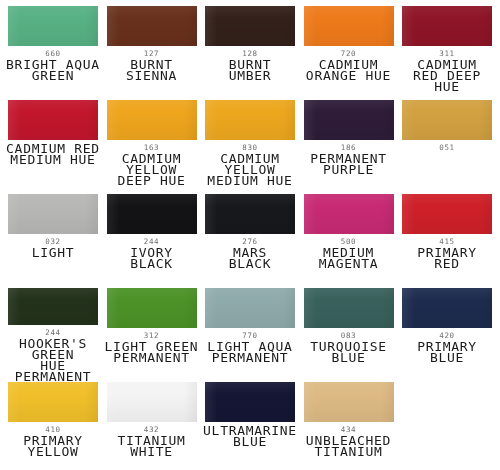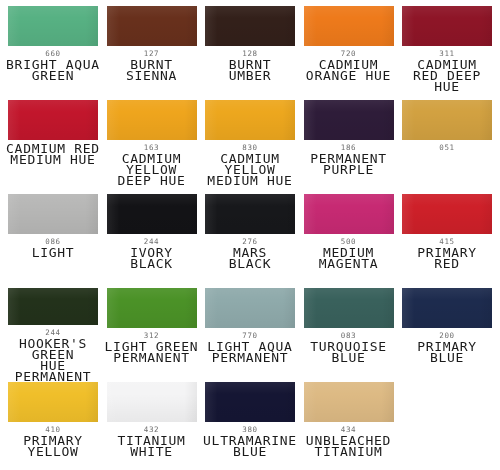--- a/index.html
+++ b/index.html
@@ -163,21 +163,21 @@
       <div class="swatch-text">
         <div class="swatch-code">051</div>
       </div>
     </div>
   </div>
 
   <div class="swatch-row">
     <div class="swatch-cell">
       <div class="swatch-chip" style="background-color: rgb(183, 183, 182);"></div>
       <div class="swatch-text">
-        <div class="swatch-code">086</div>
+        <div class="swatch-code">032</div>
         <div class="swatch-name">LIGHT</div>
       </div>
     </div>
     <div class="swatch-cell">
       <div class="swatch-chip" style="background-color: rgb(19, 19, 22);"></div>
       <div class="swatch-text">
         <div class="swatch-code">244</div>
         <div class="swatch-name">IVORY
 BLACK</div>
       </div>
@@ -237,21 +237,21 @@
       <div class="swatch-chip" style="background-color: rgb(57, 97, 92);"></div>
       <div class="swatch-text">
         <div class="swatch-code">083</div>
         <div class="swatch-name">TURQUOISE
 BLUE</div>
       </div>
     </div>
     <div class="swatch-cell last">
       <div class="swatch-chip" style="background-color: rgb(29, 43, 78);"></div>
       <div class="swatch-text">
-        <div class="swatch-code">200</div>
+        <div class="swatch-code">420</div>
         <div class="swatch-name">PRIMARY
 BLUE</div>
       </div>
     </div>
   </div>
 
   <div class="swatch-row">
     <div class="swatch-cell">
       <div class="swatch-chip" style="background-color: rgb(240, 191, 42);"></div>
       <div class="swatch-text">
@@ -264,21 +264,20 @@
       <div class="swatch-chip" style="background-color: rgb(244, 244, 245);"></div>
       <div class="swatch-text">
         <div class="swatch-code">432</div>
         <div class="swatch-name">TITANIUM
 WHITE</div>
       </div>
     </div>
     <div class="swatch-cell">
       <div class="swatch-chip" style="background-color: rgb(21, 22, 52);"></div>
       <div class="swatch-text">
-        <div class="swatch-code">380</div>
         <div class="swatch-name">ULTRAMARINE
 BLUE</div>
       </div>
     </div>
     <div class="swatch-cell">
       <div class="swatch-chip" style="background-color: rgb(221, 186, 132);"></div>
       <div class="swatch-text">
         <div class="swatch-code">434</div>
         <div class="swatch-name">UNBLEACHED
 TITANIUM</div>

